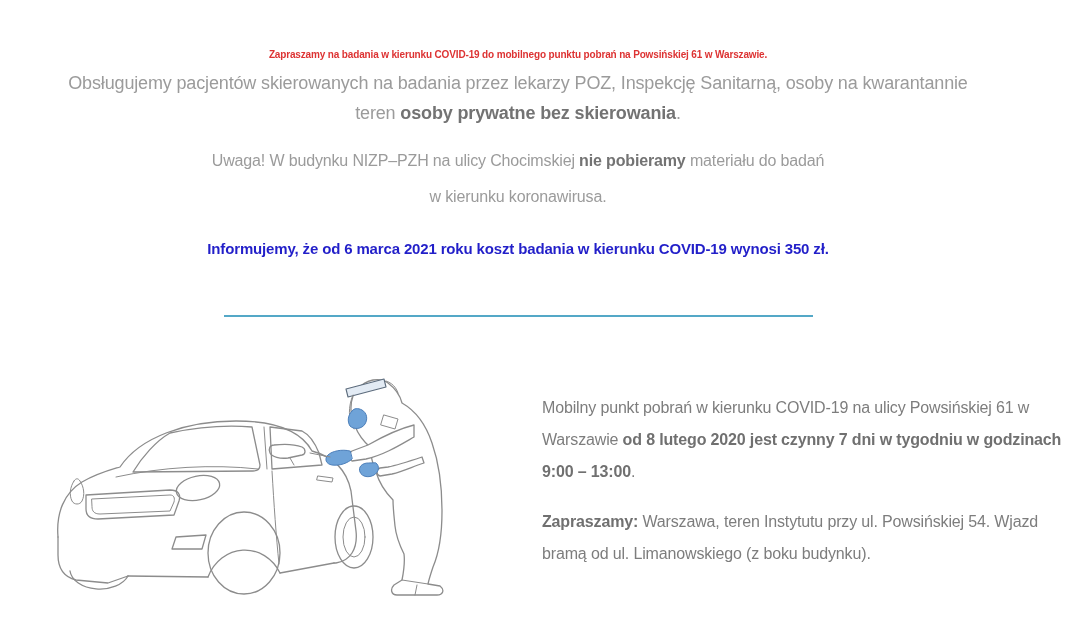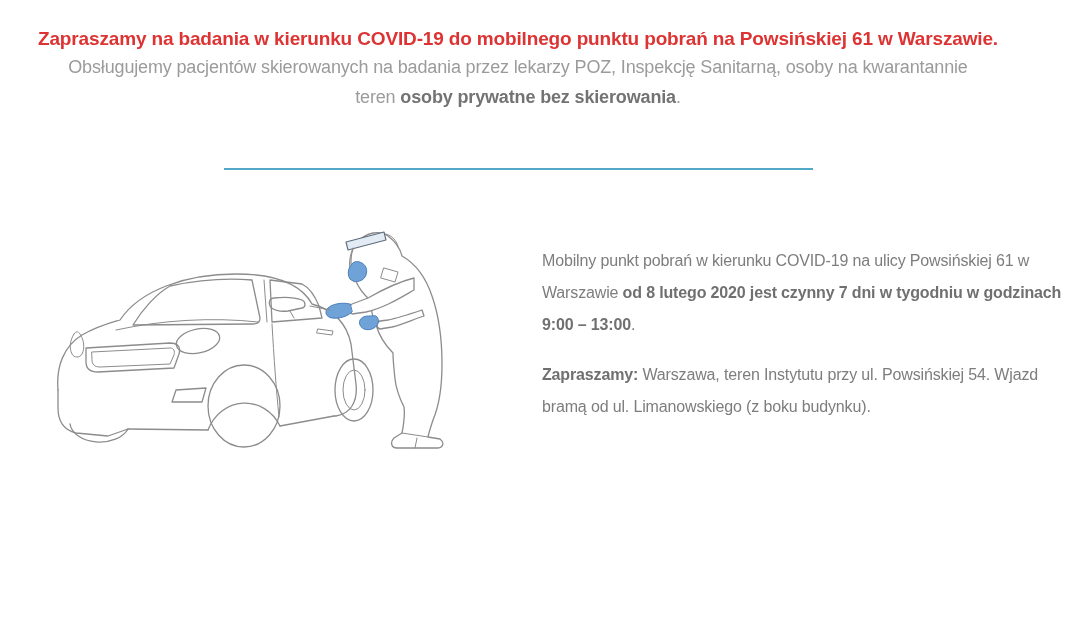--- a/index.html
+++ b/index.html
@@ -2,21 +2,21 @@
 <html><head>
 <meta charset="utf-8">
 <style>
   html,body{margin:0;padding:0;}
   body{
     width:1079px;height:636px;overflow:hidden;background:#ffffff;
     font-family:"Liberation Sans", sans-serif;letter-spacing:-0.15px;
   }
   .content{width:1036px;text-align:center;}
   .headline{
-    margin:0;padding-top:29px;font-size:19px;line-height:20px;
+    margin:0;padding-top:45px;font-size:10px;line-height:20px;
     font-weight:700;color:#dd3333;
   }
   .lede{margin:3px 0 0;font-size:18px;line-height:30px;color:#9b9b9b;font-weight:400;}
   .lede b,.uwaga b{font-weight:700;color:#737373;}
   .uwaga{margin:15px 0 0;font-size:16px;line-height:36px;color:#9b9b9b;font-weight:400;}
   .price{margin:24px 0 0;font-size:15px;line-height:20px;font-weight:700;color:#221fc9;}
   .divider{
     display:block;width:589px;height:0;margin:56px auto 0;
     border:none;border-top:2px solid #54a8c7;
   }
@@ -42,21 +42,24 @@
 </style>
 </head>
 <body>
 
 <div class="content">
   <p class="headline">Zapraszamy na badania w kierunku COVID-19 do mobilnego punktu pobrań na Powsińskiej 61 w Warszawie.</p>
 
   <p class="lede"><span>Obsługujemy pacjentów skierowanych na badania przez lekarzy POZ, Inspekcję Sanitarną, osoby na kwarantannie</span><br>
     <span>teren </span><b>osoby prywatne bez skierowania</b><span>.</span></p>
 
+  <p class="uwaga"><span>Uwaga! W budynku NIZP–PZH na ulicy Chocimskiej </span><b>nie pobieramy</b><span> materiału do badań</span><br>
+    <span>w kierunku koronawirusa.</span></p>
 
+  <p class="price">Informujemy, że od 6 marca 2021 roku koszt badania w kierunku COVID-19 wynosi 350 zł.</p>
 
   <hr class="divider">
 </div>
 
 <div class="columns">
   <div class="ill-wrap">
     <svg class="ill" viewBox="0 0 485 272" width="485" height="272">
       <defs>
         <radialGradient id="shadowGrad" cx="50%" cy="50%" r="50%">
           <stop offset="0%" stop-color="#dedede" stop-opacity="0.9"></stop>

